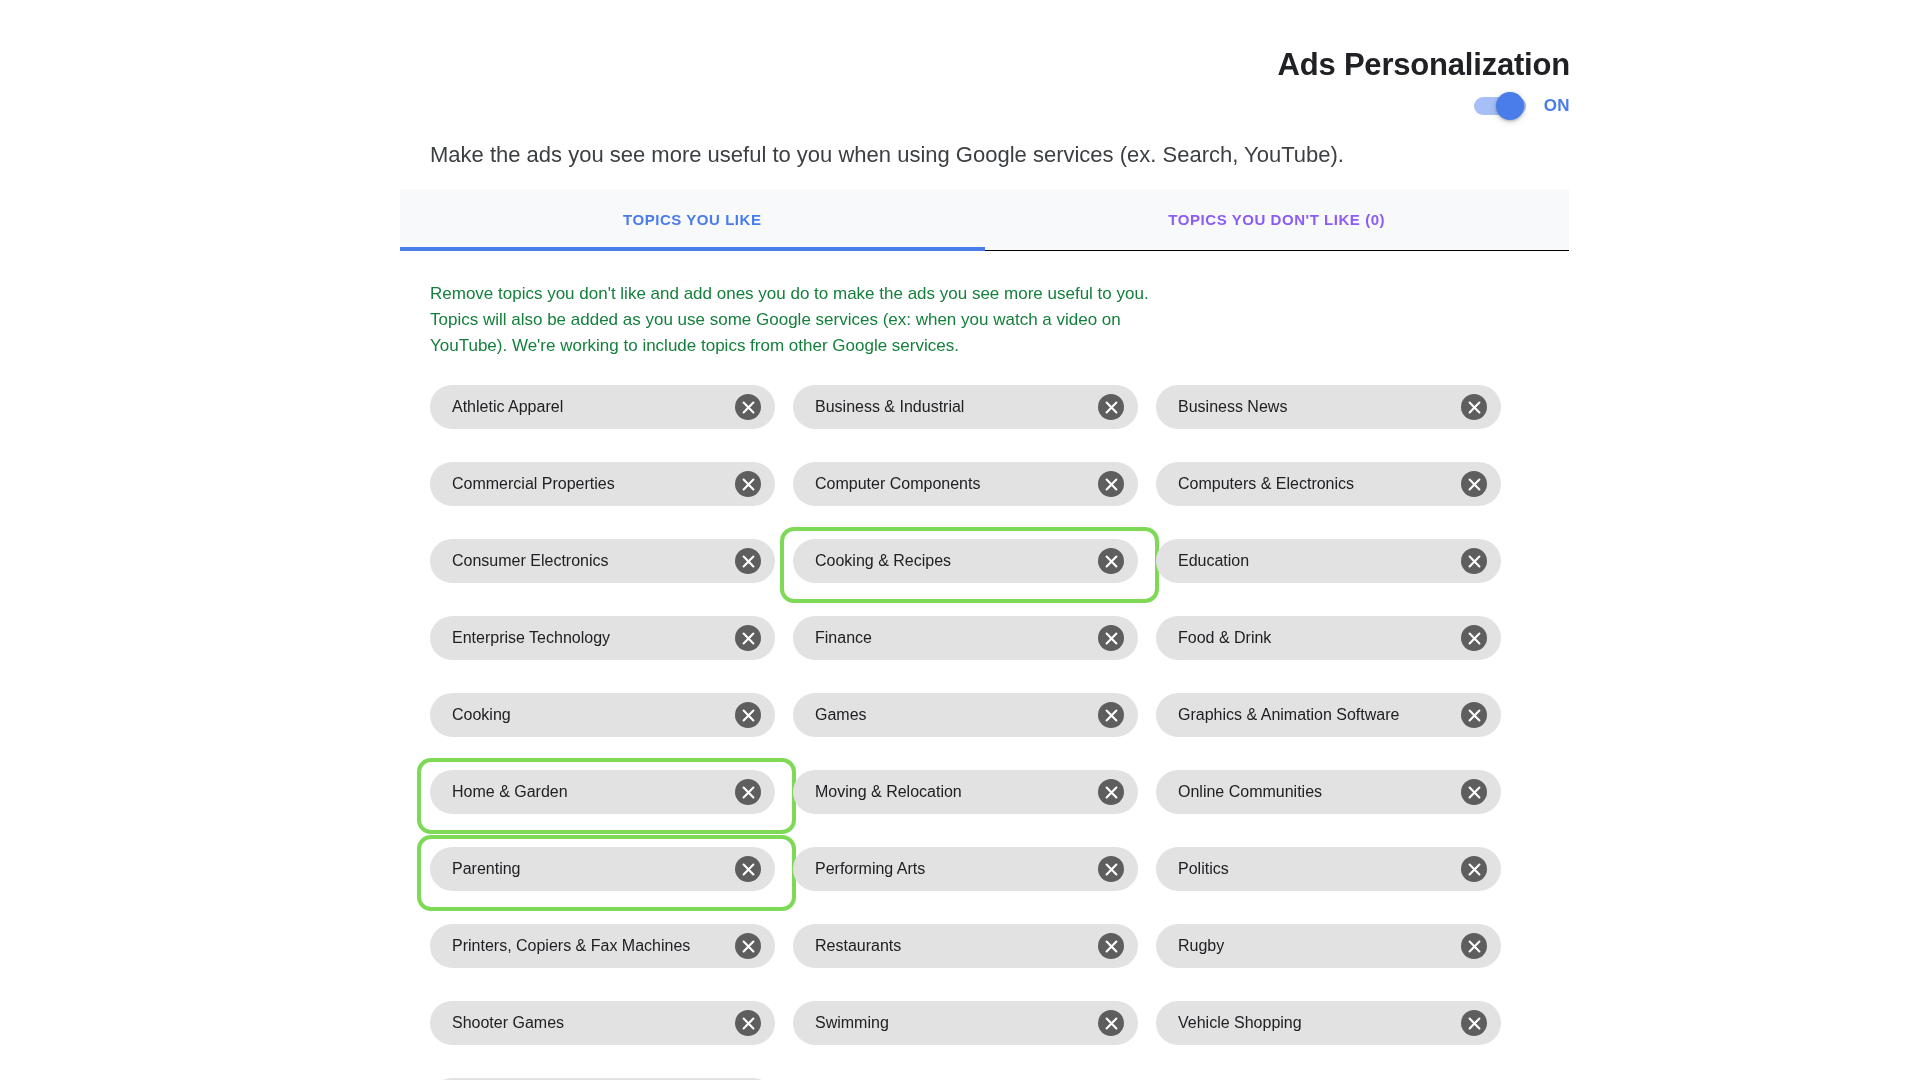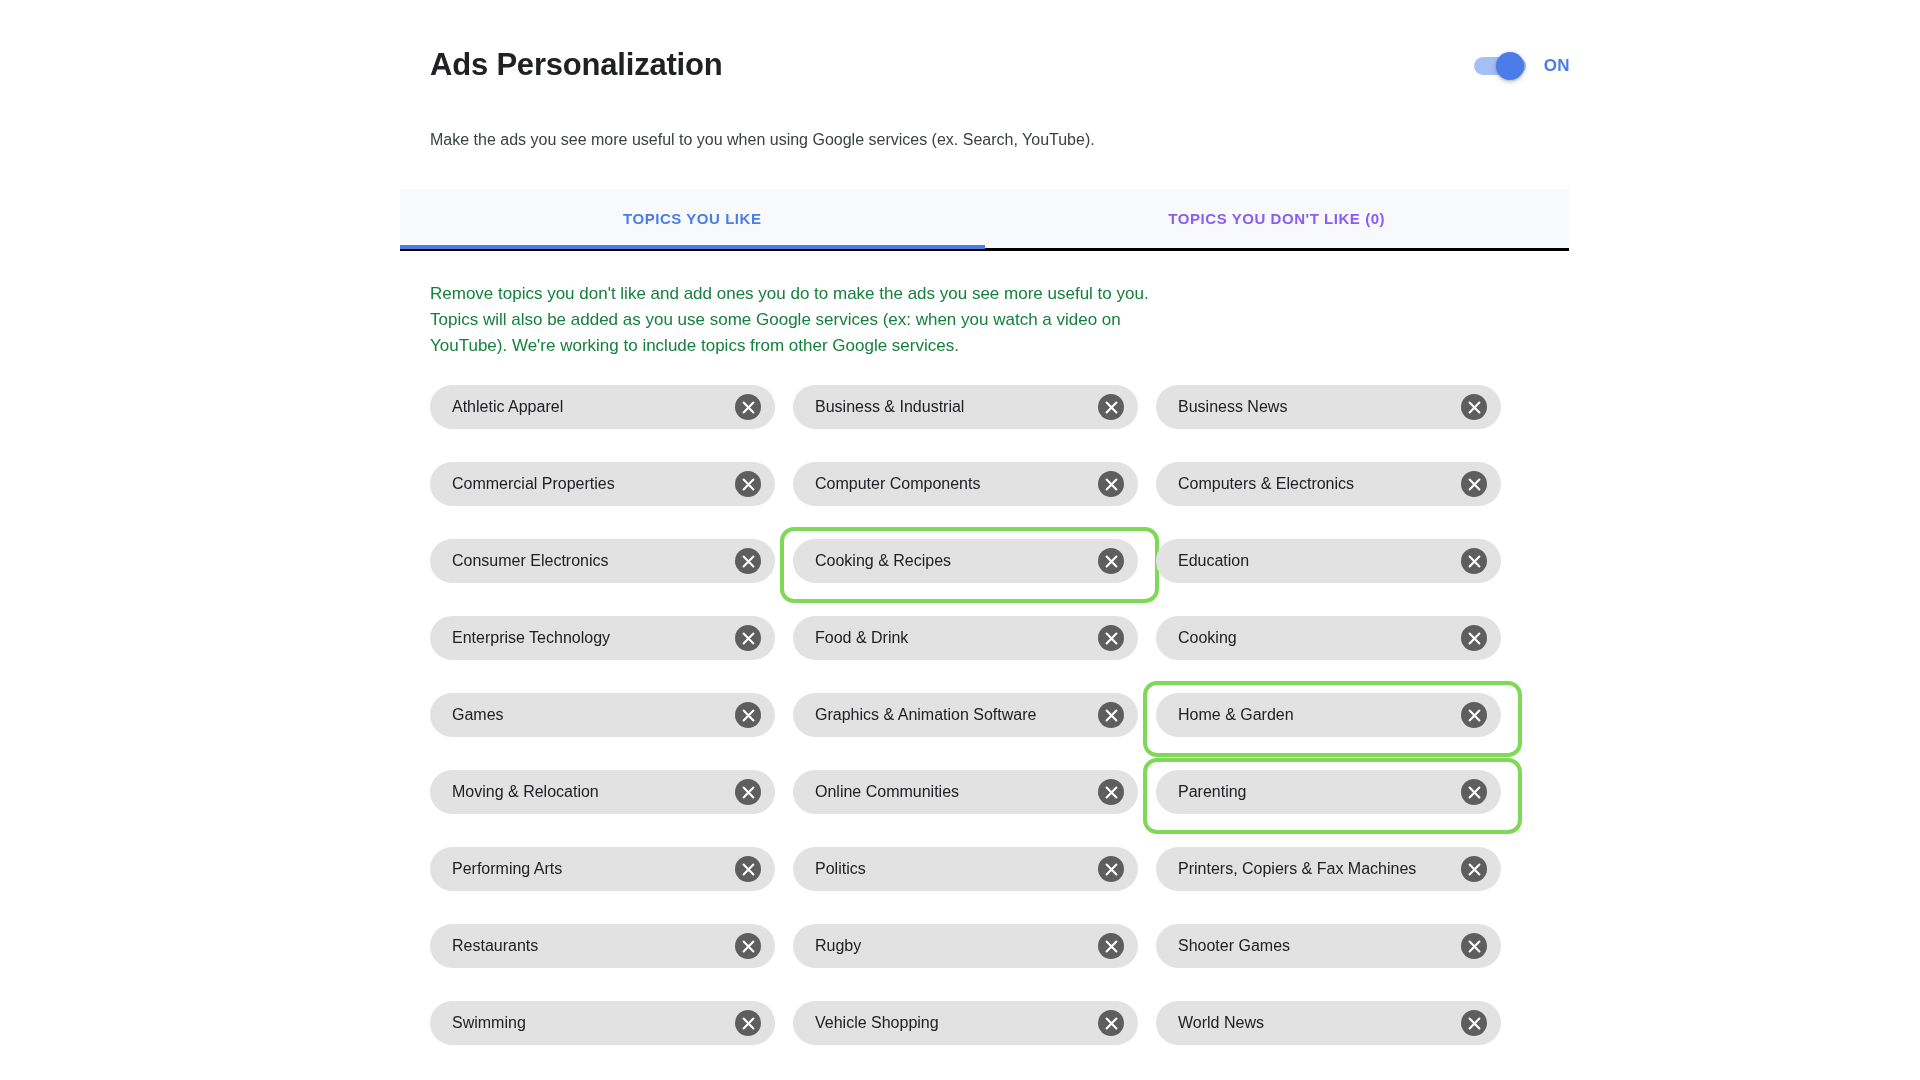--- a/index.html
+++ b/index.html
@@ -19,22 +19,23 @@
     background: #ffffff;
   }
 
   
   .header-row {
     position: absolute;
     left: 430px;
     top: 45px;
     width: 1140px;
     display: flex;
-    align-items: flex-start;
+    align-items: flex-end;
     justify-content: space-between;
+    flex-direction: column;
   }
 
   .page-title {
     font-size: 31px;
     font-weight: bold;
     color: #202124;
     letter-spacing: -0.2px;
     line-height: 40px;
   }
 
@@ -67,36 +68,36 @@
     font-size: 17px;
     font-weight: bold;
     color: #4a7cea;
     letter-spacing: .4px;
   }
 
   
   .subtitle {
     position: absolute;
     left: 430px;
-    top: 127px;
-    font-size: 16px;
+    top: 142px;
+    font-size: 22px;
     color: #3c4043;
     line-height: 26px;
   }
 
   
   .tabs {
     position: absolute;
     left: 400px;
     top: 189px;
     width: 1169px;
     height: 62px;
     background: #f8f9fa;
     display: flex;
-    border-bottom: 3px solid #000000;
+    border-bottom: 1px solid #000000;
     justify-content: center;
   }
   .tab {
     flex: 1;
     display: flex;
     align-items: center;
     justify-content: center;
     font-size: 15px;
     font-weight: bold;
     letter-spacing: .55px;
@@ -312,20 +313,30 @@
           <span class="chip-label">Enterprise Technology</span>
           <span class="remove-icon">
             <svg width="13" height="13" viewBox="0 0 13 13">
               <path d="M1.6 1.6 L11.4 11.4 M11.4 1.6 L1.6 11.4" stroke="#ffffff" stroke-width="2.1" stroke-linecap="round"></path>
             </svg>
           </span>
         </div>
       </div>
       <div class="chip-cell">
         <div class="chip">
+          <span class="chip-label">Finance</span>
+          <span class="remove-icon">
+            <svg width="13" height="13" viewBox="0 0 13 13">
+              <path d="M1.6 1.6 L11.4 11.4 M11.4 1.6 L1.6 11.4" stroke="#ffffff" stroke-width="2.1" stroke-linecap="round"></path>
+            </svg>
+          </span>
+        </div>
+      </div>
+      <div class="chip-cell">
+        <div class="chip">
           <span class="chip-label">Food &amp; Drink</span>
           <span class="remove-icon">
             <svg width="13" height="13" viewBox="0 0 13 13">
               <path d="M1.6 1.6 L11.4 11.4 M11.4 1.6 L1.6 11.4" stroke="#ffffff" stroke-width="2.1" stroke-linecap="round"></path>
             </svg>
           </span>
         </div>
       </div>
       <div class="chip-cell">
         <div class="chip">

